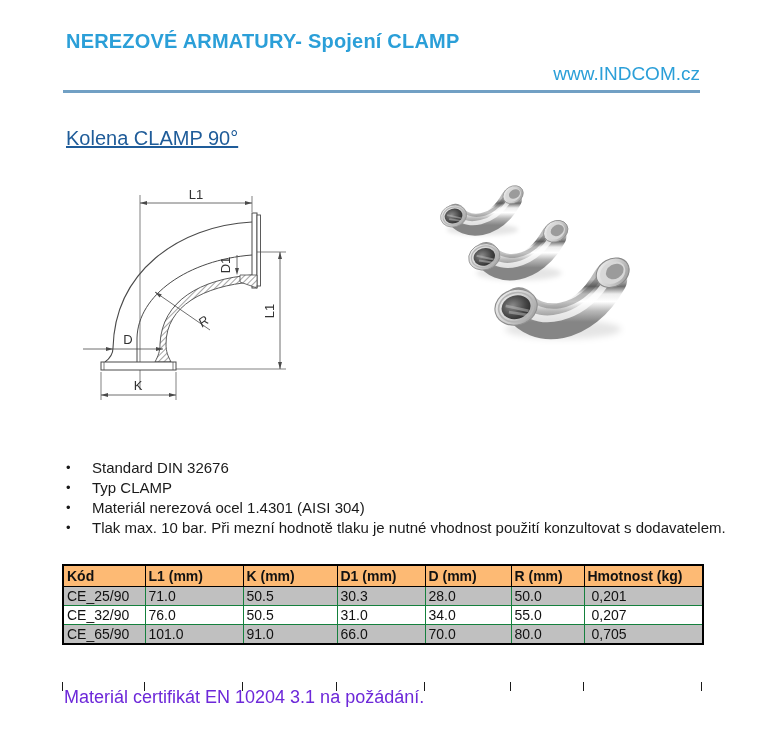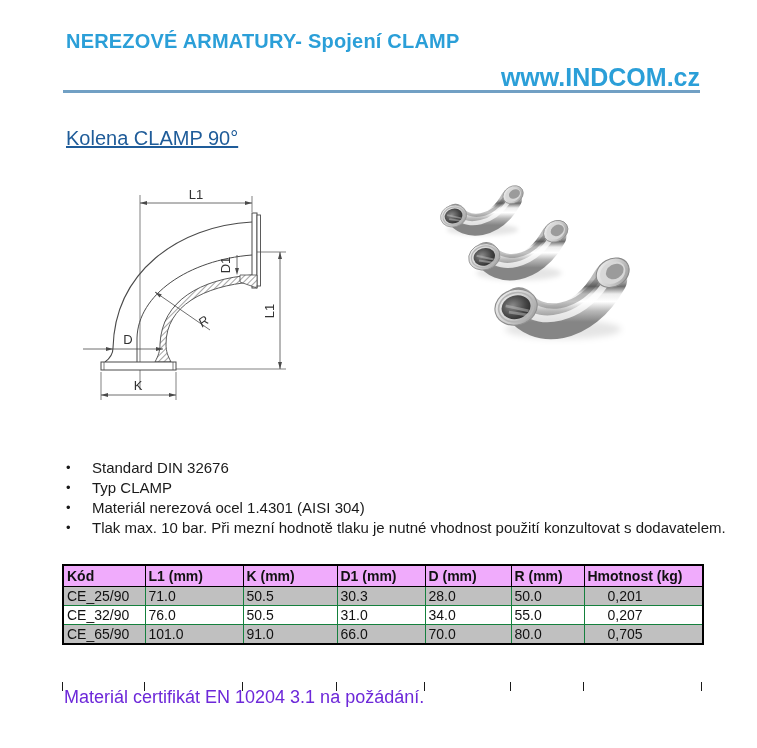--- a/index.html
+++ b/index.html
@@ -7,43 +7,43 @@
     --link-blue:#1f5c99;
     --rule-blue:#71a0c4;
     --table-row-gray:#c0c0c0;
   }
   *{box-sizing:border-box;margin:0;padding:0}
   body{background:#fff;font-family:"Liberation Sans",sans-serif}
   .page{position:relative;width:757px;height:748px;background:#ffffff;overflow:hidden}
 
   .title{position:absolute;left:66px;top:30px;font-size:20px;font-weight:700;
          color:var(--accent-blue);letter-spacing:.2px}
-  .website{position:absolute;right:57px;top:63px;font-size:25px;font-weight:700;
+  .website{position:absolute;right:57px;top:63px;font-size:19px;font-weight:400;
          color:var(--accent-blue)}
   .rule{position:absolute;left:63px;top:90px;width:637px;height:3px;
          background:var(--rule-blue)}
   .section-link{position:absolute;left:66px;top:127px;font-size:20px;
          color:var(--link-blue);text-decoration:underline;cursor:pointer}
 
   .drawing{position:absolute;left:56px;top:158px}
   .photo{position:absolute;left:432px;top:170px}
 
   .bullets{position:absolute;left:66px;top:458px;list-style:none}
   .bullets li{display:flex;line-height:20px;font-size:15px;color:#1a1a1a}
   .bullets .dot{width:26px;font-size:13px}
   .bullets .txt{flex:1}
 
   .table-wrap{position:absolute;left:62px;top:564px}
   table{border-collapse:collapse;border:2px solid #000;font-size:14px;color:#111;
         table-layout:fixed;width:640px}
   th{font-weight:bold;text-align:left;border:1px solid #000;height:21px;
-     padding:1px 3px;background:#f0abfc;white-space:nowrap;overflow:hidden}
+     padding:1px 3px;background:#fdba74;white-space:nowrap;overflow:hidden}
   td{border:1px solid #15803d;height:19px;padding:0 3px;line-height:18px;
      white-space:nowrap;overflow:hidden}
-  td:last-child{padding-left:23px}
+  td:last-child{padding-left:7px}
   tr.gray td{background:var(--table-row-gray)}
 
   .stubs{position:absolute;left:62px;top:682px;width:640px;height:9px;display:flex}
   .stub{border-left:1px solid #1a1a1a;height:9px}
   .stub:last-child{border-right:1px solid #1a1a1a}
 
   .footer-note{position:absolute;left:64px;top:687px;font-size:18px;color:#6d28d9}
 
   .dim-label{font-size:13px;fill:#333;font-family:"Liberation Sans",sans-serif}
   .dim-italic{font-style:italic}

